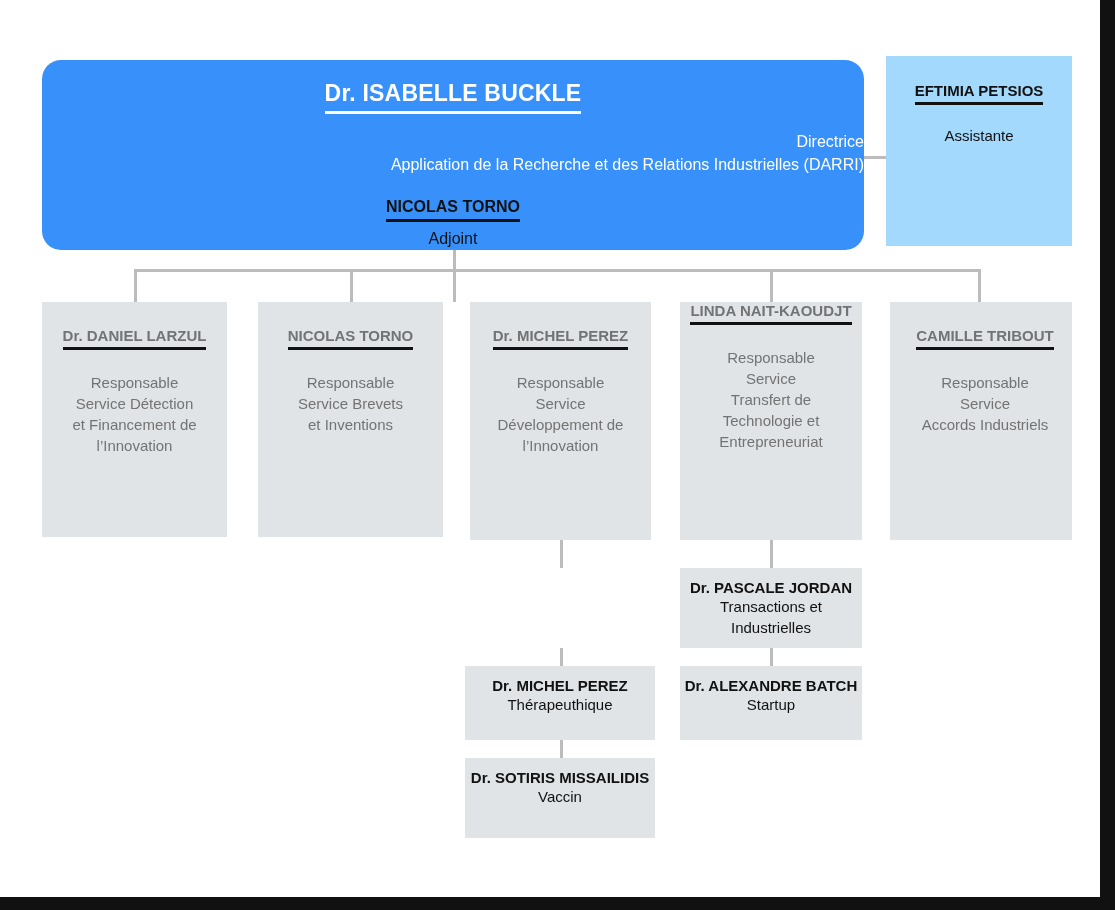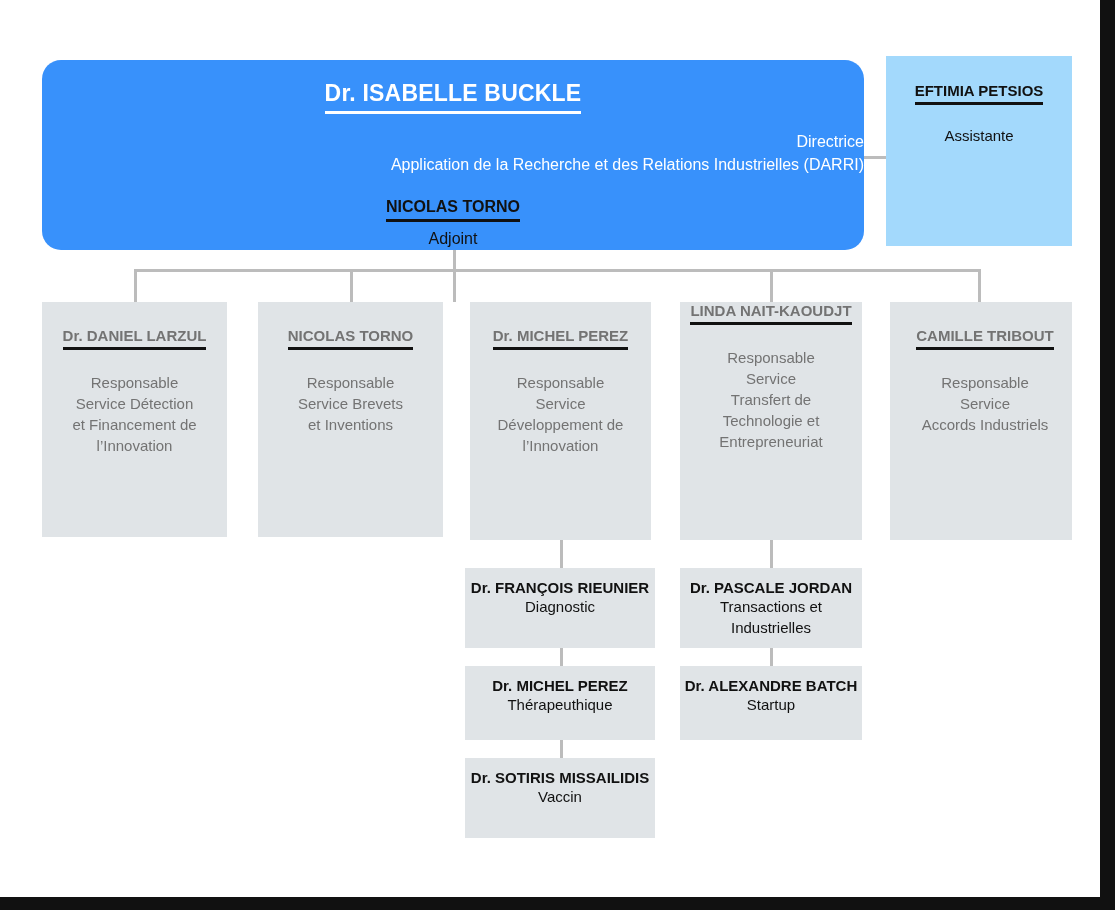--- a/index.html
+++ b/index.html
@@ -229,24 +229,20 @@
     <div>
       <span class="dept-name">CAMILLE TRIBOUT</span>
     </div>
     <div class="dept-role" style="margin-top:22px;">
       <div>Responsable</div>
       <div>Service</div>
       <div>Accords Industriels</div>
     </div>
   </div>
 
-  <div class="box box-sub" style="left:465px; top:568px; width:190px; height:80px; padding-top:11px;">
-    <div class="sub-name">Dr. FRANÇOIS RIEUNIER</div>
-    <div class="sub-role">Diagnostic</div>
-  </div>
 
   <div class="box box-sub" style="left:465px; top:666px; width:190px; height:74px; padding-top:11px;">
     <div class="sub-name">Dr. MICHEL PEREZ</div>
     <div class="sub-role">Thérapeuthique</div>
   </div>
 
   <div class="box box-sub" style="left:465px; top:758px; width:190px; height:80px; padding-top:11px;">
     <div class="sub-name">Dr. SOTIRIS MISSAILIDIS</div>
     <div class="sub-role">Vaccin</div>
   </div>

